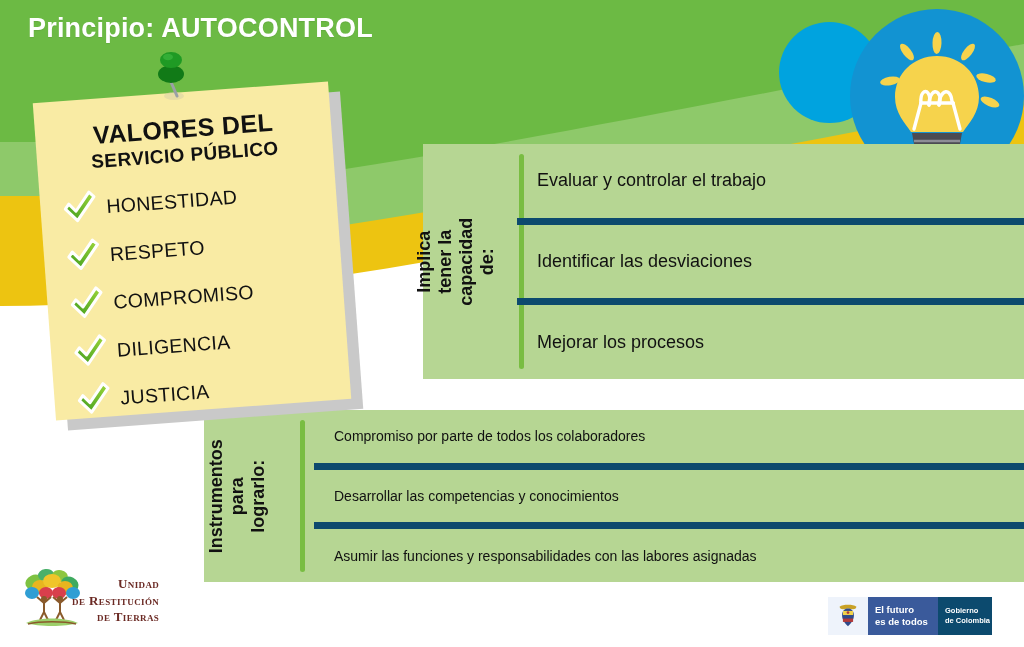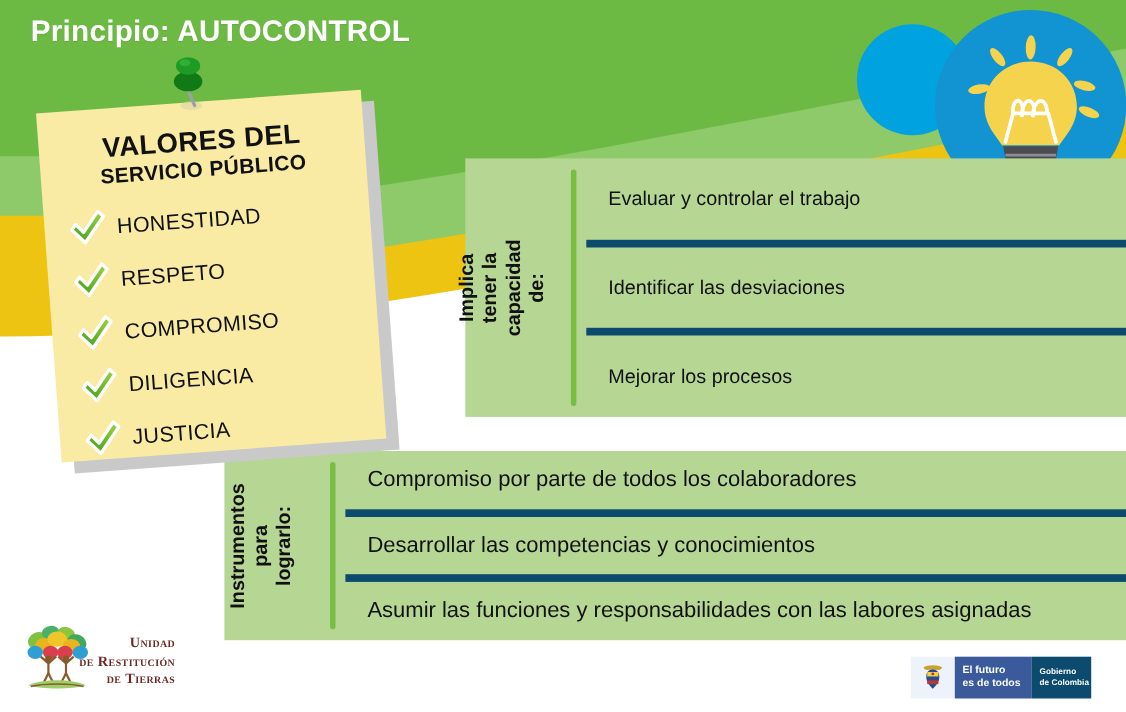--- a/index.html
+++ b/index.html
@@ -50,21 +50,21 @@
     background:#79bd42; border-radius:3px;
   }
   .rows { position:absolute; top:0; bottom:0; right:0; display:flex; flex-direction:column; }
   .row {
     flex:1 1 0; display:flex; align-items:center;
     font-size:18px; color:#111; padding-left:20px;
     border-top:7px solid #0c4a6e;
     box-sizing:border-box;
   }
   .row:first-child { border-top:none; }
-  .panel-2 .row { font-size:20px; }
+  .panel-2 .row { font-size:14px; }
 
   
   .note-shadow {
     position:absolute; left:56px; top:102px;
     width:296px; height:318px; background:#c9c9c9;
     transform:rotate(-4.2deg);
   }
   .note {
     position:absolute; left:44px; top:92px;
     width:296px; height:318px;
@@ -153,21 +153,21 @@
       </g>
     </svg>
   </div>
 
   <div class="panel panel-1">
     <div class="panel-label label-w1">
       <div class="panel-label-inner">Implica tener la
 capacidad de:</div>
     </div>
     <div class="vbar" style="left:96px;"></div>
-    <div class="rows" style="left:110px;">
+    <div class="rows" style="left:94px;">
       <div class="row">Evaluar y controlar el trabajo</div>
       <div class="row">Identificar las desviaciones</div>
       <div class="row">Mejorar los procesos</div>
     </div>
   </div>
 
   <div class="panel panel-2">
     <div class="panel-label label-w2">
       <div class="panel-label-inner">Instrumentos
 para lograrlo:</div>

